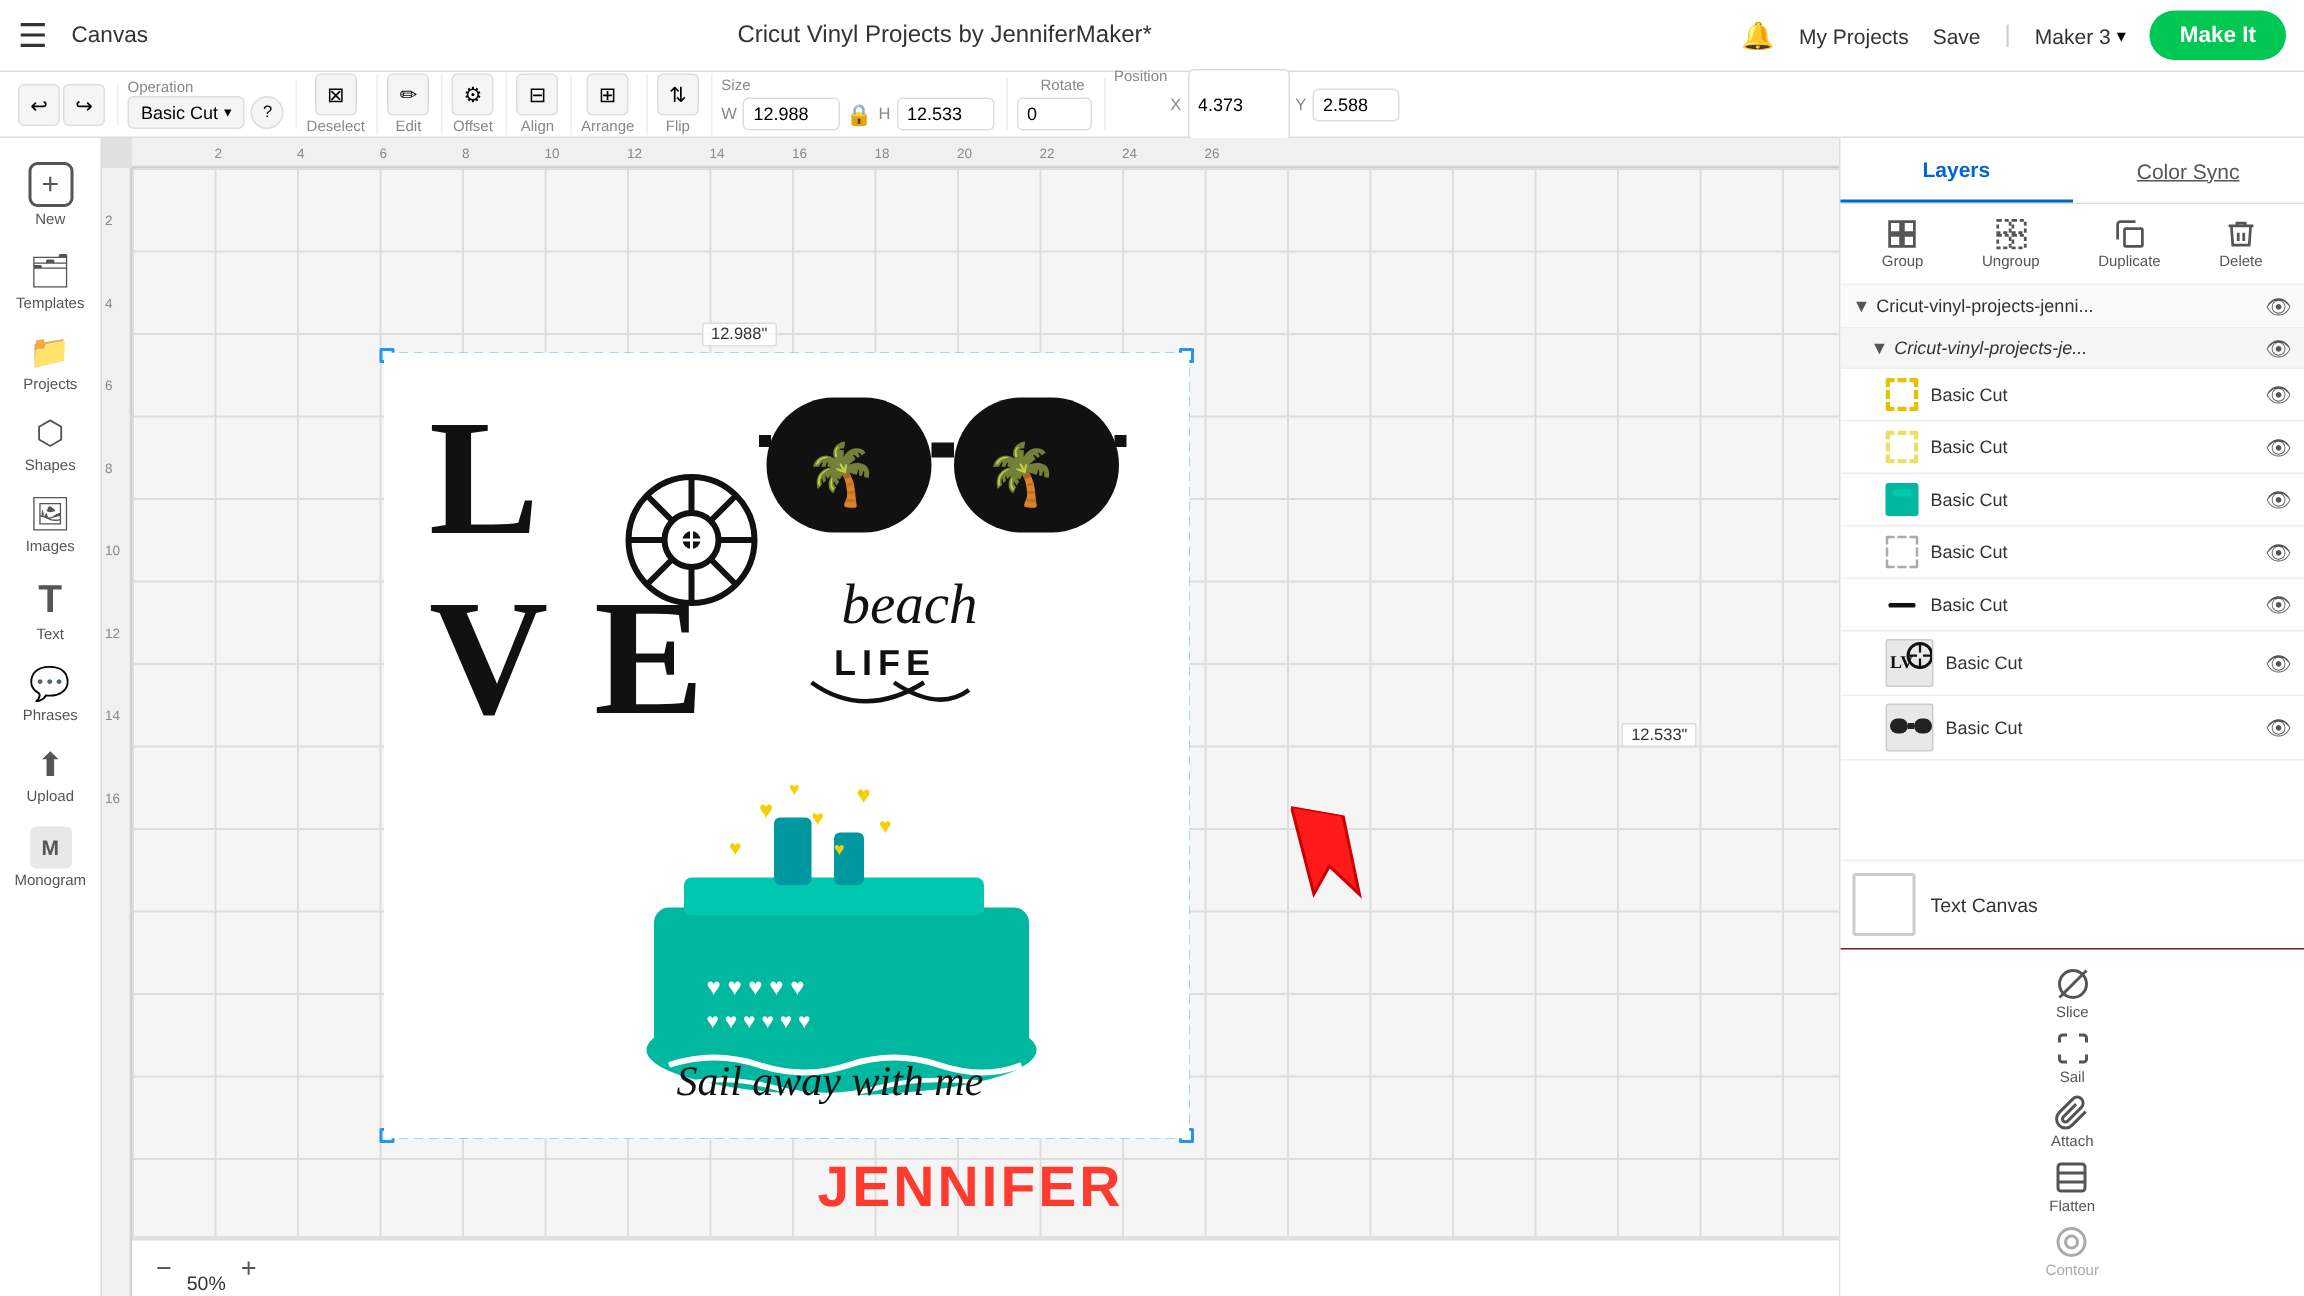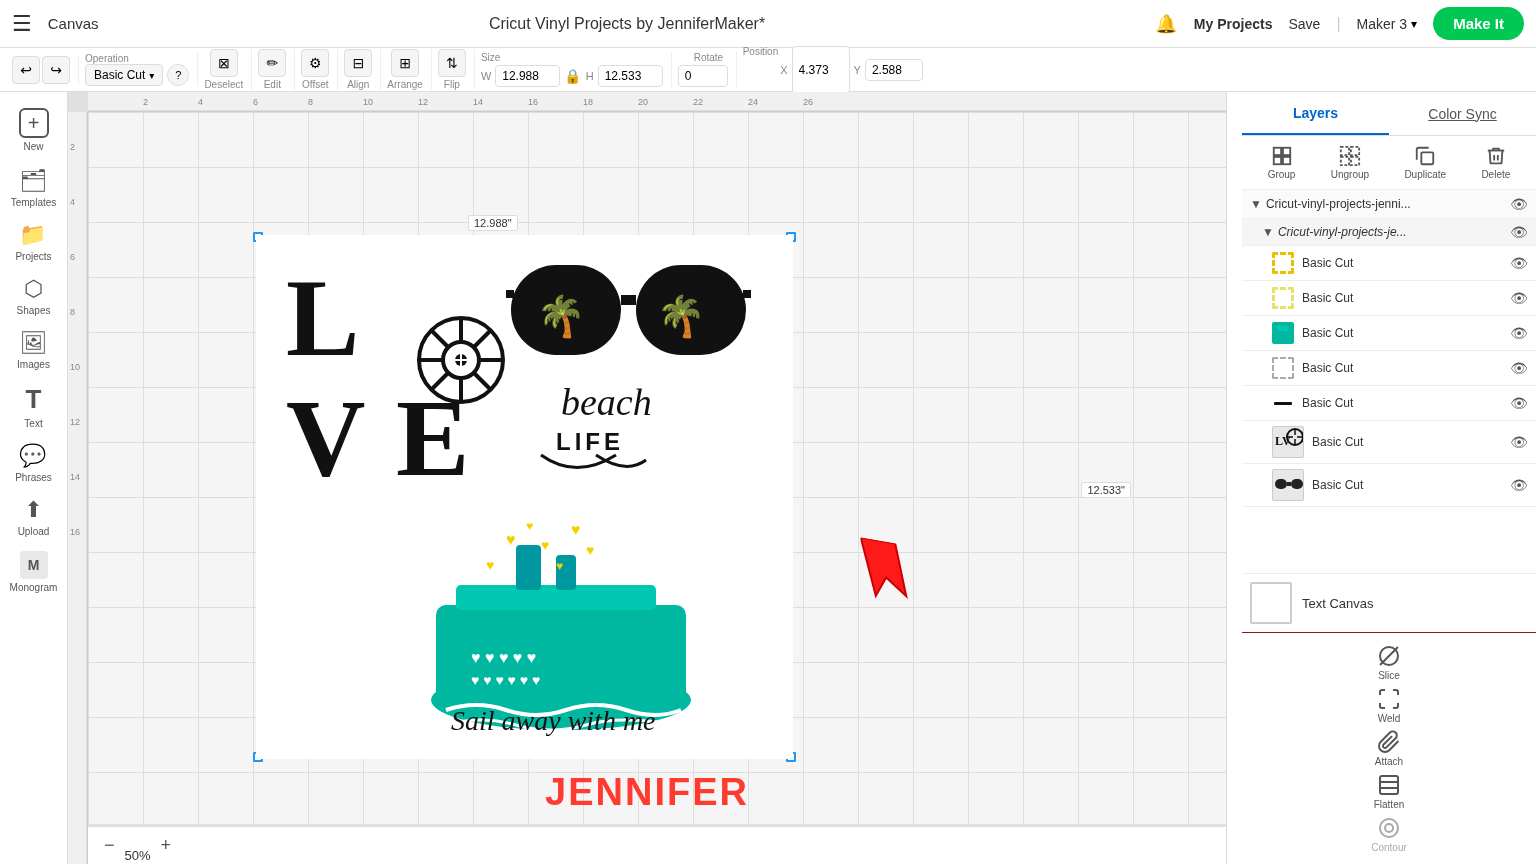--- a/index.html
+++ b/index.html
@@ -30,33 +30,33 @@
 
     
     #canvas-area {
       flex: 1; position: relative; overflow: hidden;
       background: #e8e8e8;
     }
 
     
     #right-panel {
       width: 310px; background: #fff; border-left: 1px solid #ddd;
-      display: flex; flex-direction: column; padding-left: 15px;
+      display: flex; flex-direction: column;
     }
   </style>
 </head>
 <body>
 
 <div id="topbar">
   <span style="font-size:22px;cursor:pointer;color:#333;">☰</span>
   <span style="font-size:15px;color:#333;font-weight:500;">Canvas</span>
   <span style="flex:1;text-align:center;font-size:16px;color:#333;font-weight:500;">Cricut Vinyl Projects by JenniferMaker*</span>
   <div style="display:flex;align-items:center;gap:16px;">
     <span style="font-size:18px;cursor:pointer;">🔔</span>
-    <span style="font-size:14px;color:#333;cursor:pointer;font-weight:700;">My Projects</span>
+    <span style="font-size:14px;color:#333;cursor:pointer;font-weight:400;">My Projects</span>
     <span style="font-size:14px;color:#333;cursor:pointer;font-weight:500;">Save</span>
     <span style="color:#ccc;">|</span>
     <div style="display:flex;align-items:center;gap:4px;cursor:pointer;">
       <span style="font-size:14px;color:#333;font-weight:500;">Maker 3</span>
       <span style="font-size:12px;">▾</span>
     </div>
     <button style="background:#00c853;color:#fff;border:none;border-radius:24px;padding:8px 20px;font-size:15px;font-weight:600;cursor:pointer;">Make It</button>
   </div>
 </div>
 
@@ -113,21 +113,21 @@
 
   <div style="padding-right:8px;border-right:1px solid #eee;display:flex;flex-direction:column;gap:2px;">
     <span style="font-size:10px;color:#888;padding-left:16px;">Rotate</span>
     <input style="width: 50px; border: 1px solid rgb(221, 221, 221); border-radius: 4px; padding: 3px 6px; font-size: 12px;" value="0">
   </div>
 
   <div style="display:flex;gap:2px;">
     <span style="font-size:10px;color:#888;">Position</span>
     <div style="display:flex;align-items:center;gap:4px;">
       <span style="font-size:11px;color:#888;">X</span>
-      <input style="width: 58px; border: 1px solid rgb(221, 221, 221); border-radius: 4px; padding: 16px 6px; font-size: 12px;" value="4.373">
+      <input style="width: 68px; border: 1px solid rgb(221, 221, 221); border-radius: 4px; padding: 16px 6px; font-size: 12px;" value="4.373">
       <span style="font-size:11px;color:#888;">Y</span>
       <input style="width: 58px; border: 1px solid rgb(221, 221, 221); border-radius: 4px; padding: 3px 6px; font-size: 12px;" value="2.588">
     </div>
   </div>
 </div>
 
 <div id="main" style="display:flex;height:calc(864px - 48px - 44px);">
 
   <div id="left-sidebar" style="width:68px;background:#fff;border-right:1px solid #ddd;display:flex;flex-direction:column;align-items:center;padding-top:8px;gap:2px;">
     <div style="display:flex;flex-direction:column;align-items:center;padding:8px 4px;cursor:pointer;border-radius:6px;width:60px;color:#555;font-size:10px;gap:3px;">
@@ -449,21 +449,21 @@
         <svg width="24" height="24" viewBox="0 0 24 24" fill="none" stroke="#555" stroke-width="2">
             <circle cx="12" cy="12" r="9"></circle>
             <line x1="3" y1="21" x2="21" y2="3"></line>
           </svg>
         <span>Slice</span>
       </div>
       <div style="display:flex;flex-direction:column;align-items:center;gap:2px;font-size:10px;color:#555;cursor:pointer;padding:3px;">
         <svg width="24" height="24" viewBox="0 0 24 24" fill="none" stroke="#555" stroke-width="2">
             <path d="M8 3H5a2 2 0 00-2 2v3m18 0V5a2 2 0 00-2-2h-3m0 18h3a2 2 0 002-2v-3M3 16v3a2 2 0 002 2h3"></path>
           </svg>
-        <span>Weld</span>
+        <span>Sail</span>
       </div>
       <div style="display:flex;flex-direction:column;align-items:center;gap:2px;font-size:10px;color:#555;cursor:pointer;padding:3px;">
         <svg width="24" height="24" viewBox="0 0 24 24" fill="none" stroke="#555" stroke-width="2">
             <path d="M21.44 11.05l-9.19 9.19a6 6 0 01-8.49-8.49l9.19-9.19a4 4 0 015.66 5.66L9.41 17.41a2 2 0 01-2.83-2.83l8.49-8.48"></path>
           </svg>
         <span>Attach</span>
       </div>
       <div style="display:flex;flex-direction:column;align-items:center;gap:2px;font-size:10px;color:#555;cursor:pointer;padding:3px;">
         <svg width="24" height="24" viewBox="0 0 24 24" fill="none" stroke="#555" stroke-width="2">
             <rect x="3" y="3" width="18" height="18" rx="2"></rect>

